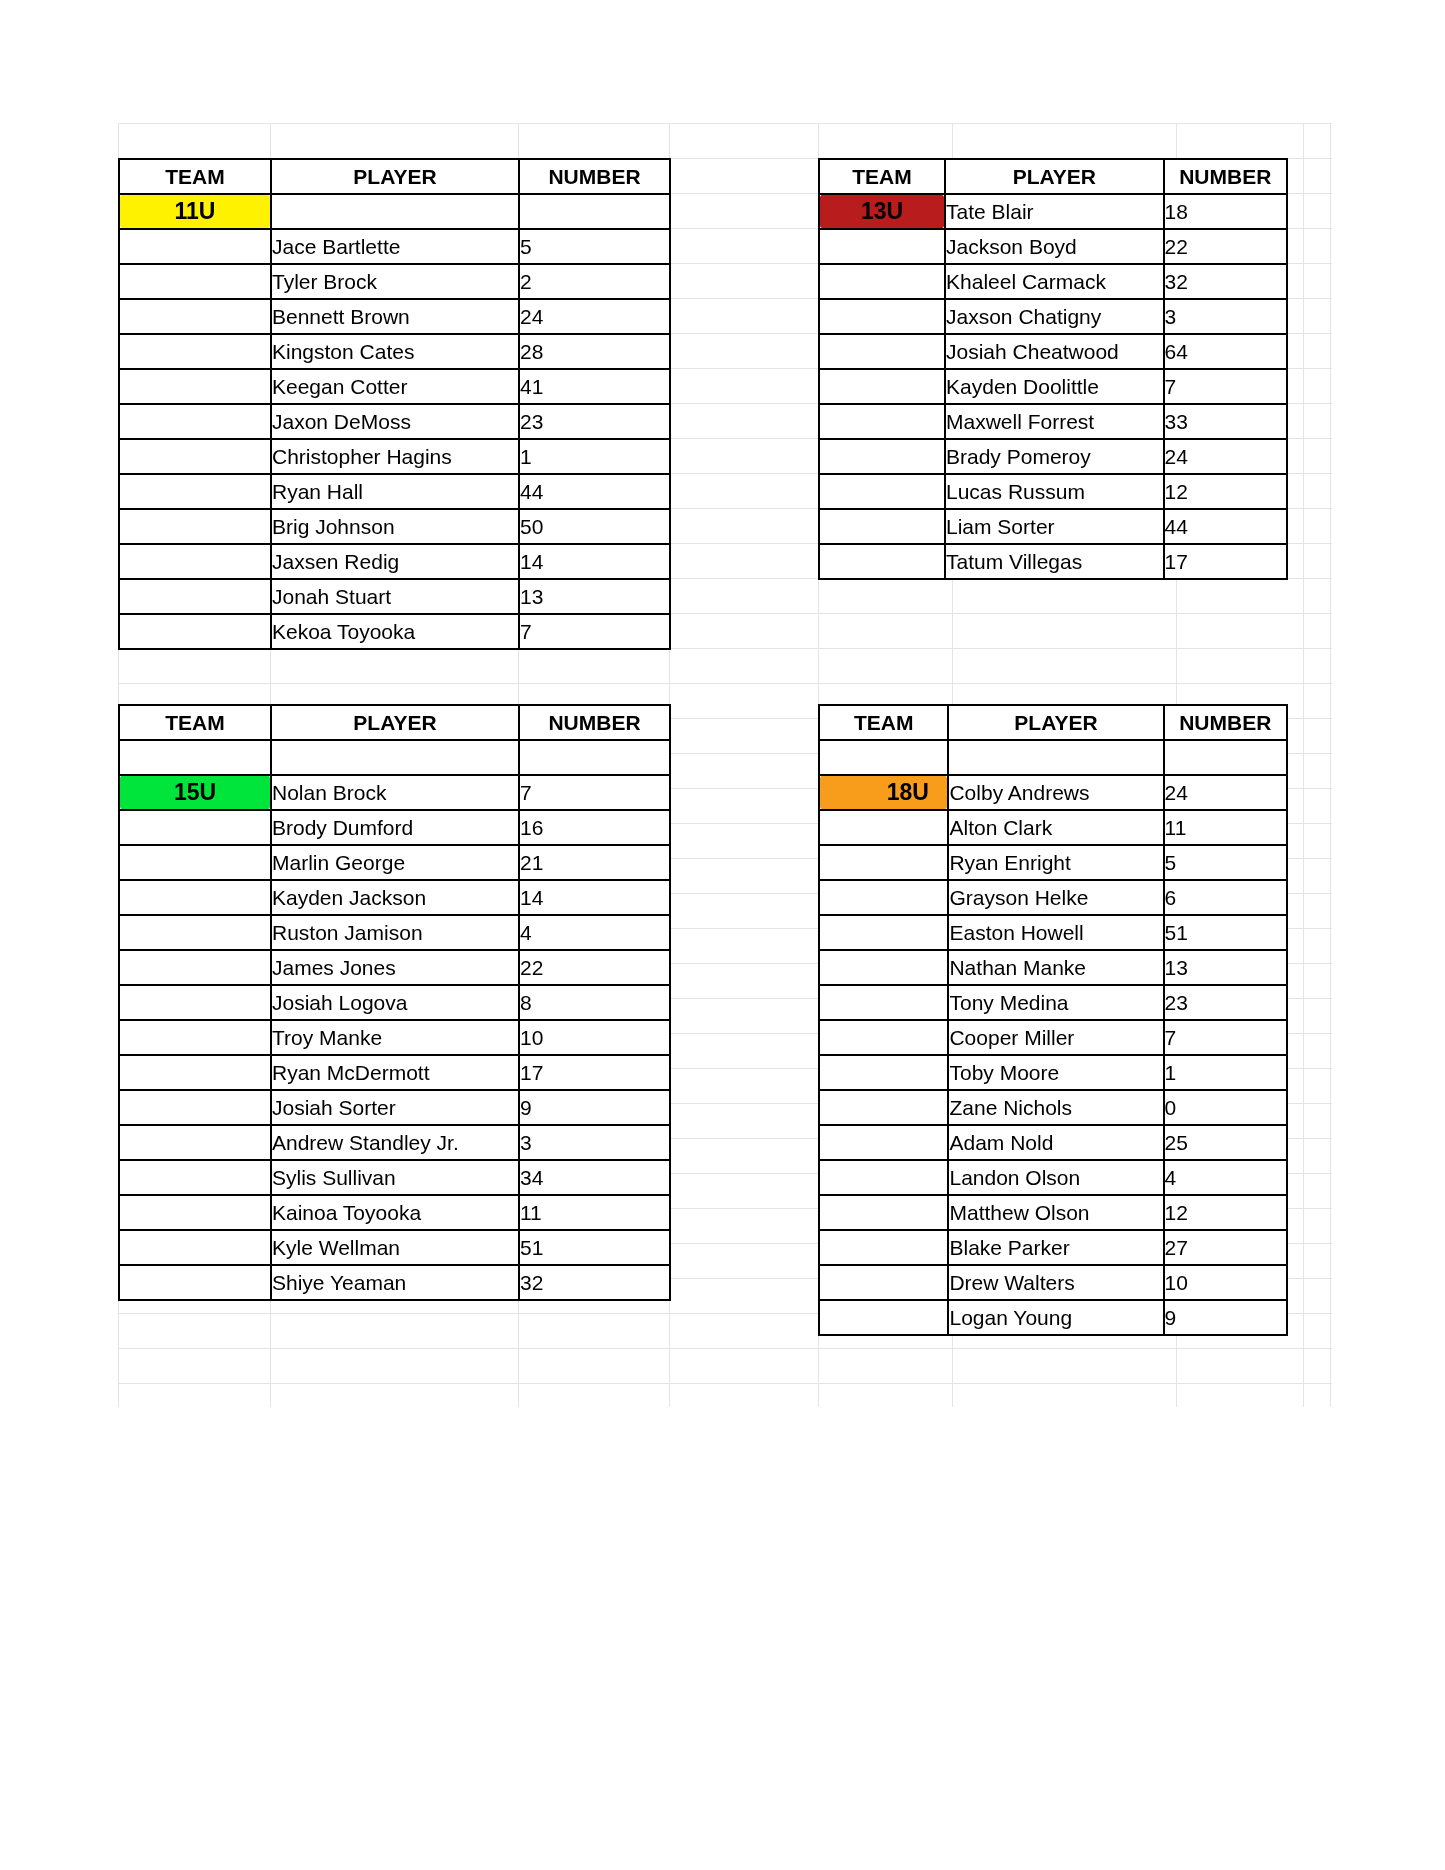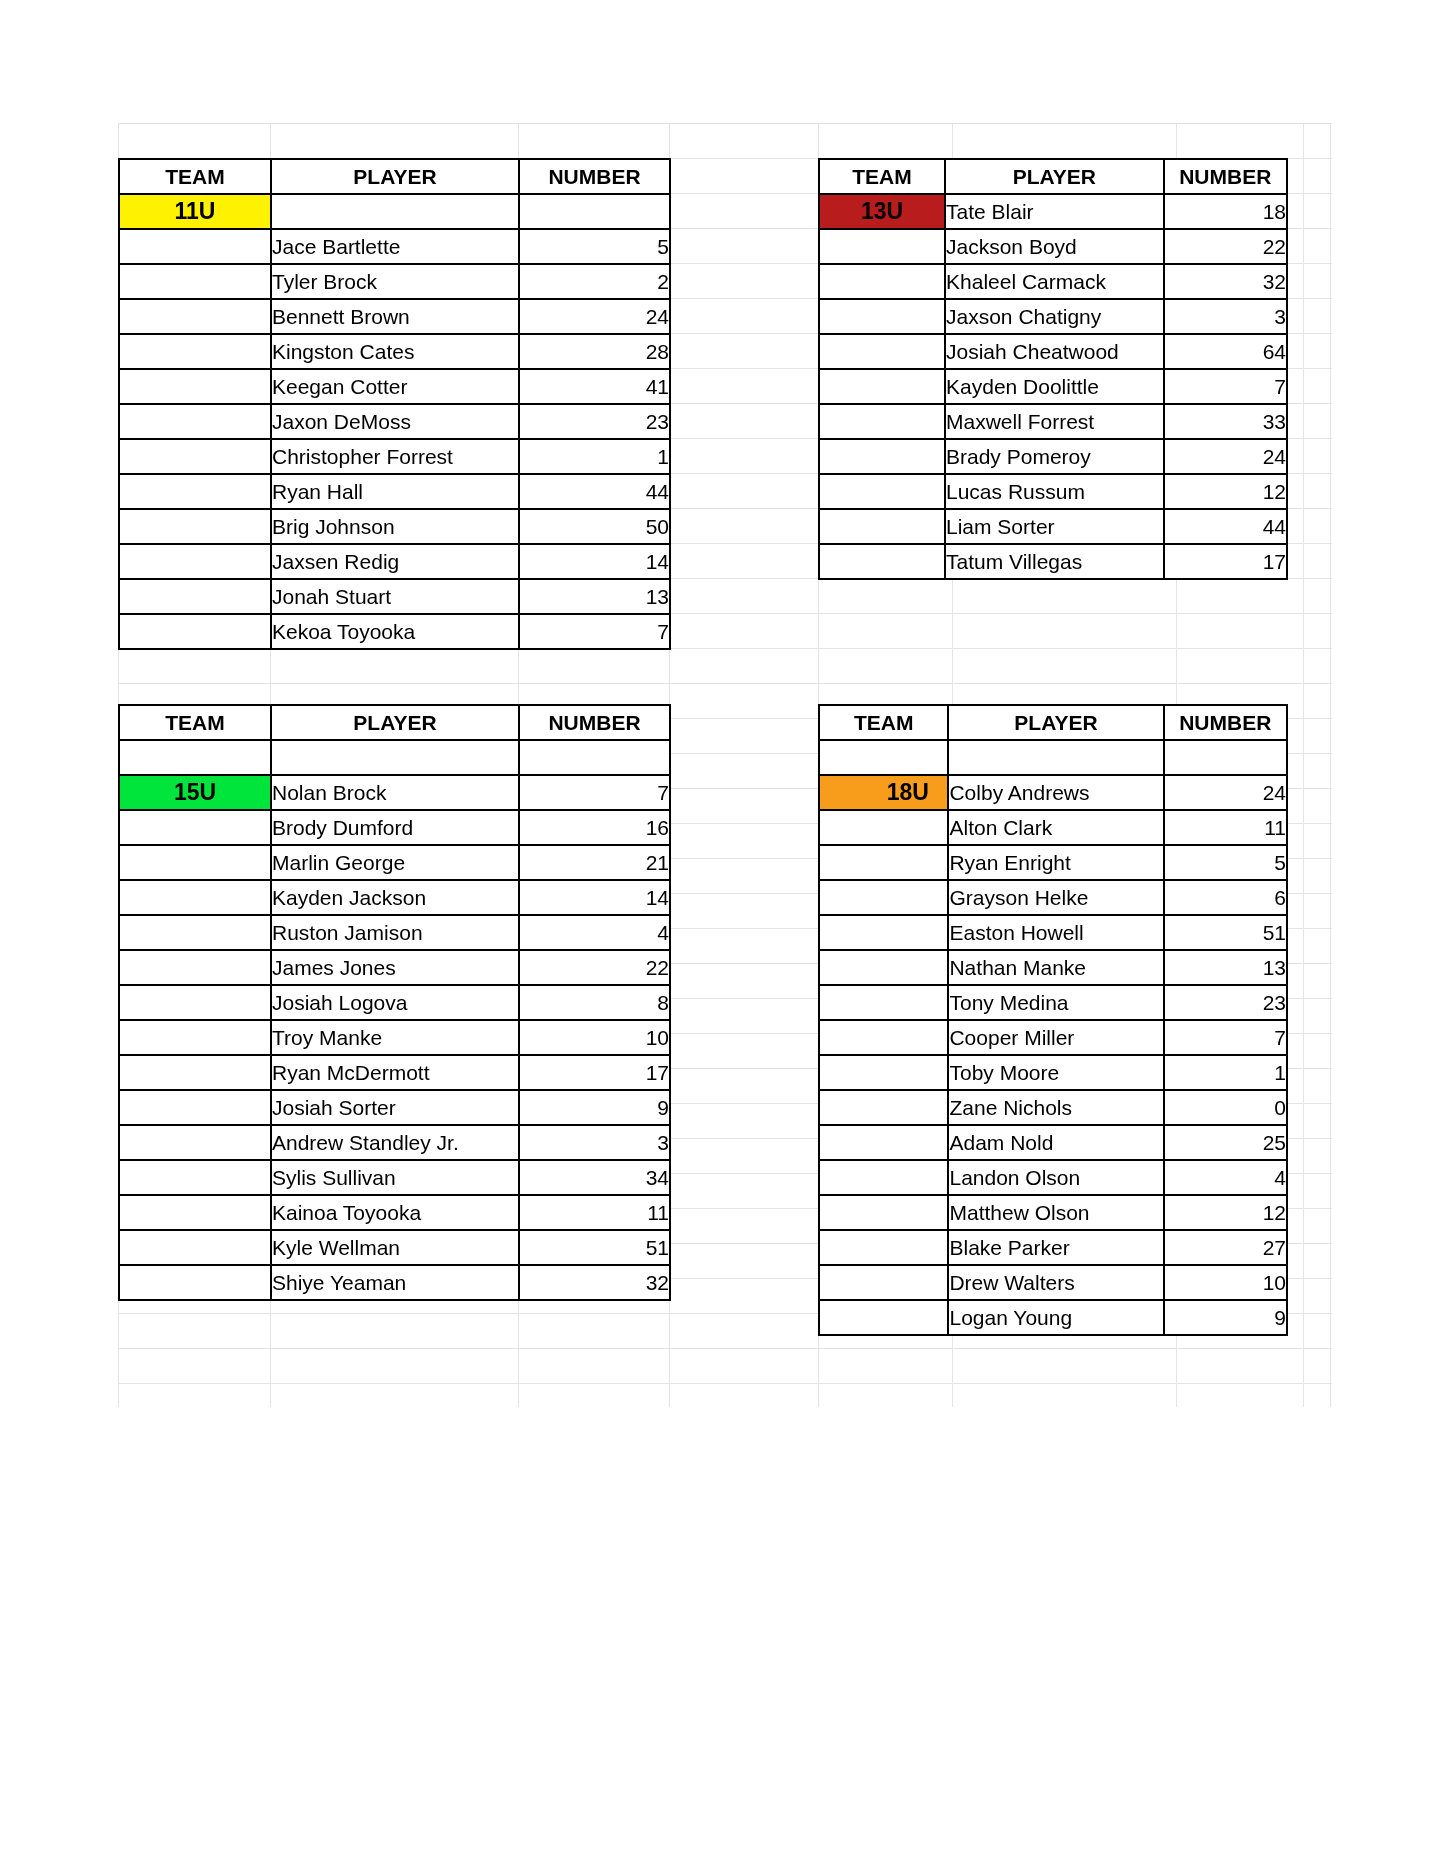--- a/index.html
+++ b/index.html
@@ -35,23 +35,23 @@
   table { border-collapse:collapse; background:#fff; table-layout:fixed; }
   th, td {
     border:2px solid #000;
     height:35px;
     font-size:21px;
     vertical-align:middle;
     overflow:hidden;
     white-space:nowrap;
   }
   th { font-weight:bold; text-align:center; }
-  td.c-team  { text-align:center; font-weight:bold; font-size:23px; }
+  td.c-team  { text-align:center; font-weight:bold; font-size:23px;border-radius:6px; }
   td.c-player{ text-align:left; padding-left:0; }
-  td.c-number{ text-align:right; }
+  td.c-number{ text-align:left; }
   
   .left-tbl col.team   { width:152px; }
   .left-tbl col.player { width:248px; }
   .left-tbl col.number { width:151px; }
   
   .right-tbl col.team   { width:134px; }
   .right-tbl col.player { width:224px; }
   .right-tbl col.number { width:127px; }
 </style>
 </head>
@@ -105,21 +105,21 @@
             <td class="c-player">Keegan Cotter</td>
             <td class="c-number">41</td>
           </tr>
           <tr>
             <td class="c-team"></td>
             <td class="c-player">Jaxon DeMoss</td>
             <td class="c-number">23</td>
           </tr>
           <tr>
             <td class="c-team"></td>
-            <td class="c-player">Christopher Forrest</td>
+            <td class="c-player">Christopher Hagins</td>
             <td class="c-number">1</td>
           </tr>
           <tr>
             <td class="c-team"></td>
             <td class="c-player">Ryan Hall</td>
             <td class="c-number">44</td>
           </tr>
           <tr>
             <td class="c-team"></td>
             <td class="c-player">Brig Johnson</td>

